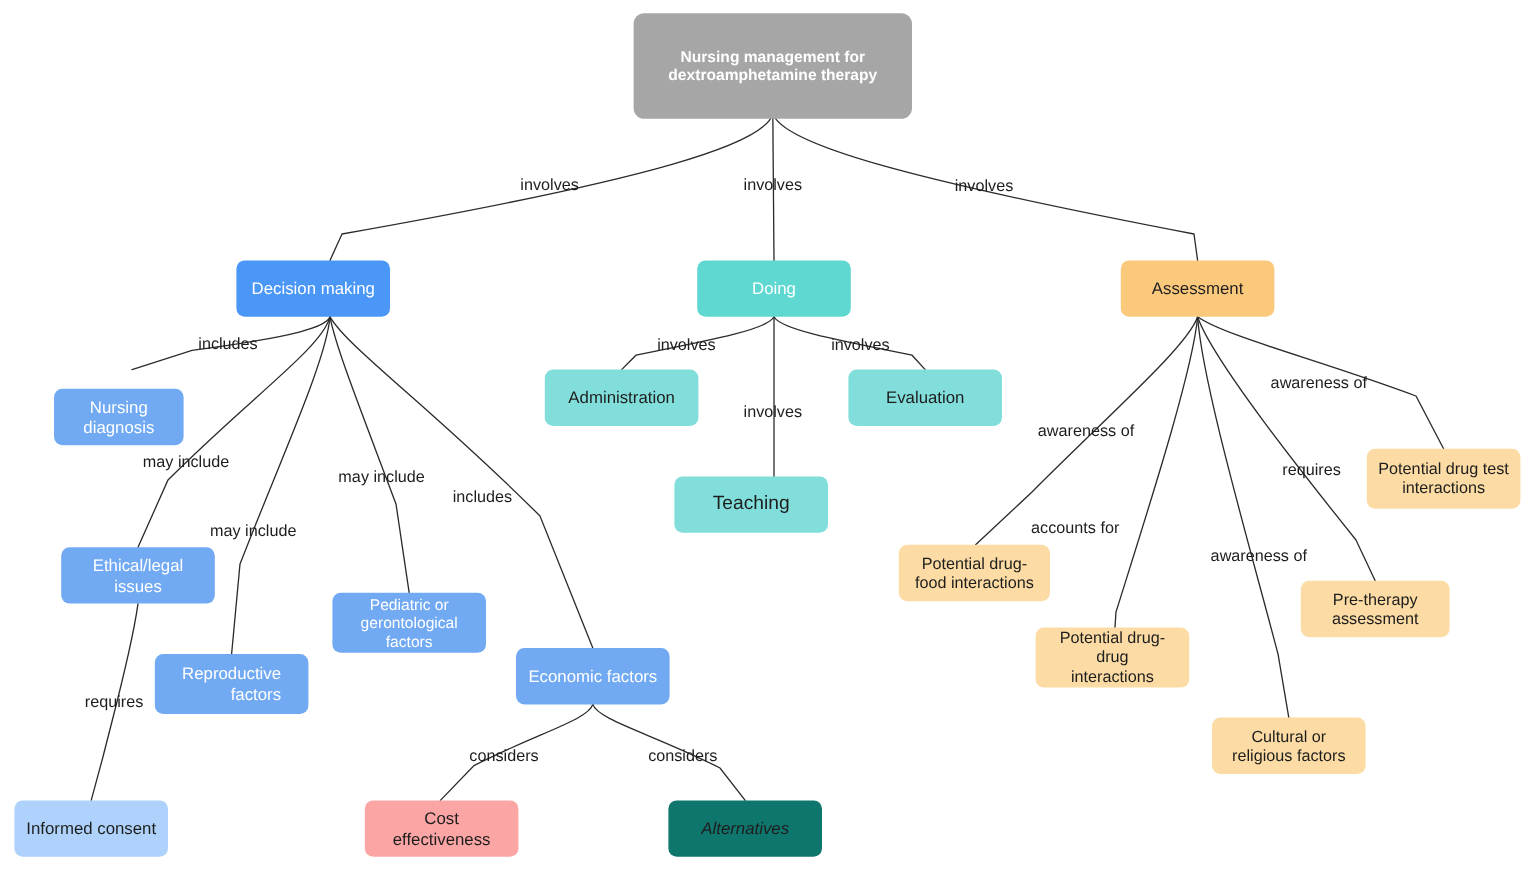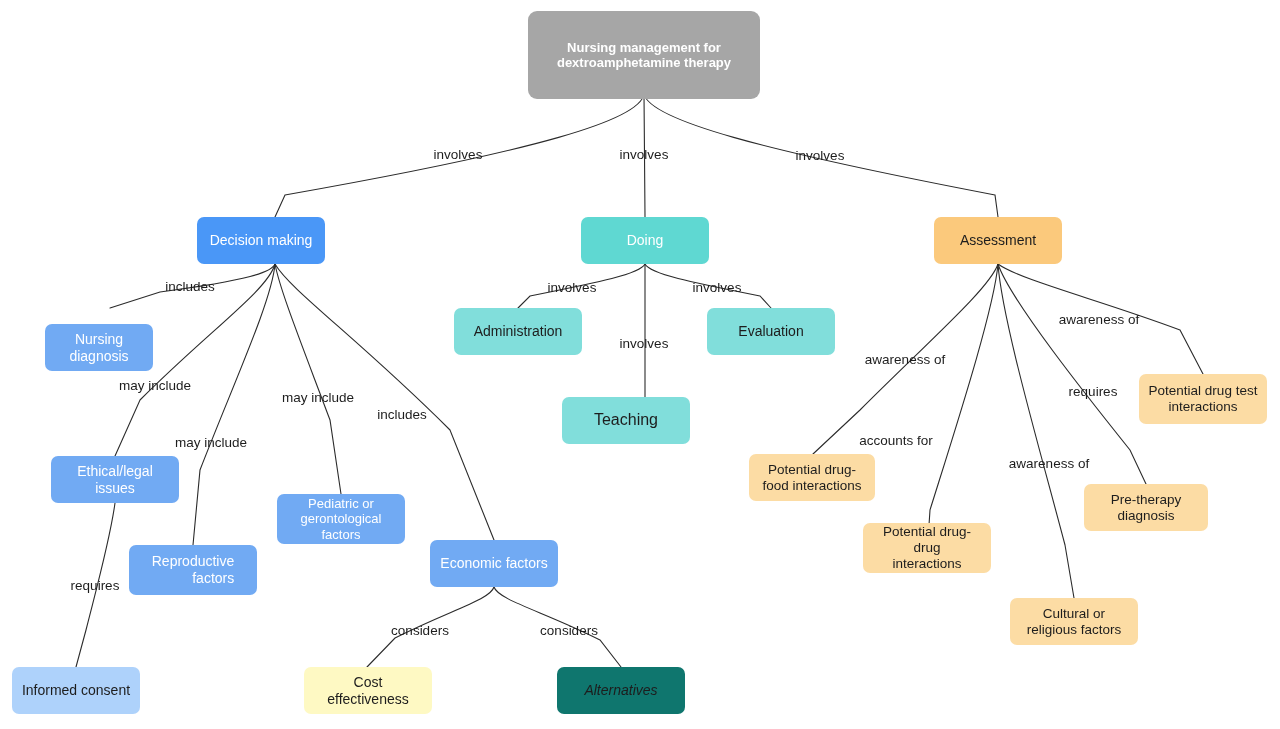--- a/index.html
+++ b/index.html
@@ -85,33 +85,33 @@
       <div class="node" style="left: 934px; top: 217px; width: 128px; height: 47px; background: rgb(251, 201, 124); color: rgb(29, 29, 29); font-size: 14px;">Assessment</div>
       <div class="node" style="left: 45px; top: 324px; width: 108px; height: 47px; background: rgb(113, 170, 243); color: rgb(255, 255, 255); font-size: 14px;">Nursing diagnosis</div>
       <div class="node" style="left: 51px; top: 456px; width: 128px; height: 47px; background: rgb(113, 170, 243); color: rgb(255, 255, 255); font-size: 14px;">Ethical/legal issues</div>
       <div class="node" style="left: 129px; top: 545px; width: 128px; height: 50px; background: rgb(113, 170, 243); color: rgb(255, 255, 255); font-size: 14px; text-align: right;">Reproductive
 factors</div>
       <div class="node" style="left: 277px; top: 494px; width: 128px; height: 50px; background: rgb(113, 170, 243); color: rgb(255, 255, 255); font-size: 13px;">Pediatric or
 gerontological
 factors</div>
       <div class="node" style="left: 430px; top: 540px; width: 128px; height: 47px; background: rgb(113, 170, 243); color: rgb(255, 255, 255); font-size: 14px;">Economic factors</div>
       <div class="node" style="left: 12px; top: 667px; width: 128px; height: 47px; background: rgb(174, 210, 251); color: rgb(29, 29, 29); font-size: 14px;">Informed consent</div>
-      <div class="node" style="left: 304px; top: 667px; width: 128px; height: 47px; background: #fef9c3; color: rgb(29, 29, 29); font-size: 14px;">Cost effectiveness</div>
+      <div class="node" style="left: 304px; top: 667px; width: 128px; height: 47px; background: #fca5a5; color: rgb(29, 29, 29); font-size: 14px;">Cost effectiveness</div>
       <div class="node" style="left: 557px; top: 667px; width: 128px; height: 47px; background: #0f766e; color: rgb(29, 29, 29); font-size: 14px; font-style: italic;">Alternatives</div>
       <div class="node" style="left: 454px; top: 308px; width: 128px; height: 47px; background: rgb(129, 222, 219); color: rgb(29, 29, 29); font-size: 14px; text-align: right;">Administration</div>
       <div class="node" style="left: 707px; top: 308px; width: 128px; height: 47px; background: rgb(129, 222, 219); color: rgb(29, 29, 29); font-size: 14px;">Evaluation</div>
       <div class="node" style="left: 562px; top: 397px; width: 128px; height: 47px; background: rgb(129, 222, 219); color: rgb(29, 29, 29); font-size: 16px;">Teaching</div>
       <div class="node" style="left: 749px; top: 454px; width: 126px; height: 47px; background: rgb(252, 220, 164); color: rgb(29, 29, 29); font-size: 13.5px;">Potential drug-
 food interactions</div>
       <div class="node" style="left: 863px; top: 523px; width: 128px; height: 50px; background: rgb(252, 220, 164); color: rgb(29, 29, 29); font-size: 13.5px;">Potential drug-drug
 interactions</div>
       <div class="node" style="left: 1010px; top: 598px; width: 128px; height: 47px; background: rgb(252, 220, 164); color: rgb(29, 29, 29); font-size: 13.5px;">Cultural or
 religious factors</div>
       <div class="node" style="left: 1084px; top: 484px; width: 124px; height: 47px; background: rgb(252, 220, 164); color: rgb(29, 29, 29); font-size: 13.5px;">Pre-therapy
-diagnosis</div>
+assessment</div>
       <div class="node" style="left: 1139px; top: 374px; width: 128px; height: 50px; background: rgb(252, 220, 164); color: rgb(29, 29, 29); font-size: 13.5px;">Potential drug test
 interactions</div>
     </div>
   <div id="label-layer">
       <div class="edge-label" style="left: 458px; top: 154px;">involves</div>
       <div class="edge-label" style="left: 644px; top: 154px;">involves</div>
       <div class="edge-label" style="left: 820px; top: 155px;">involves</div>
       <div class="edge-label" style="left: 190px; top: 286px;">includes</div>
       <div class="edge-label" style="left: 155px; top: 385px;">may include</div>
       <div class="edge-label" style="left: 211px; top: 442px;">may include</div>

